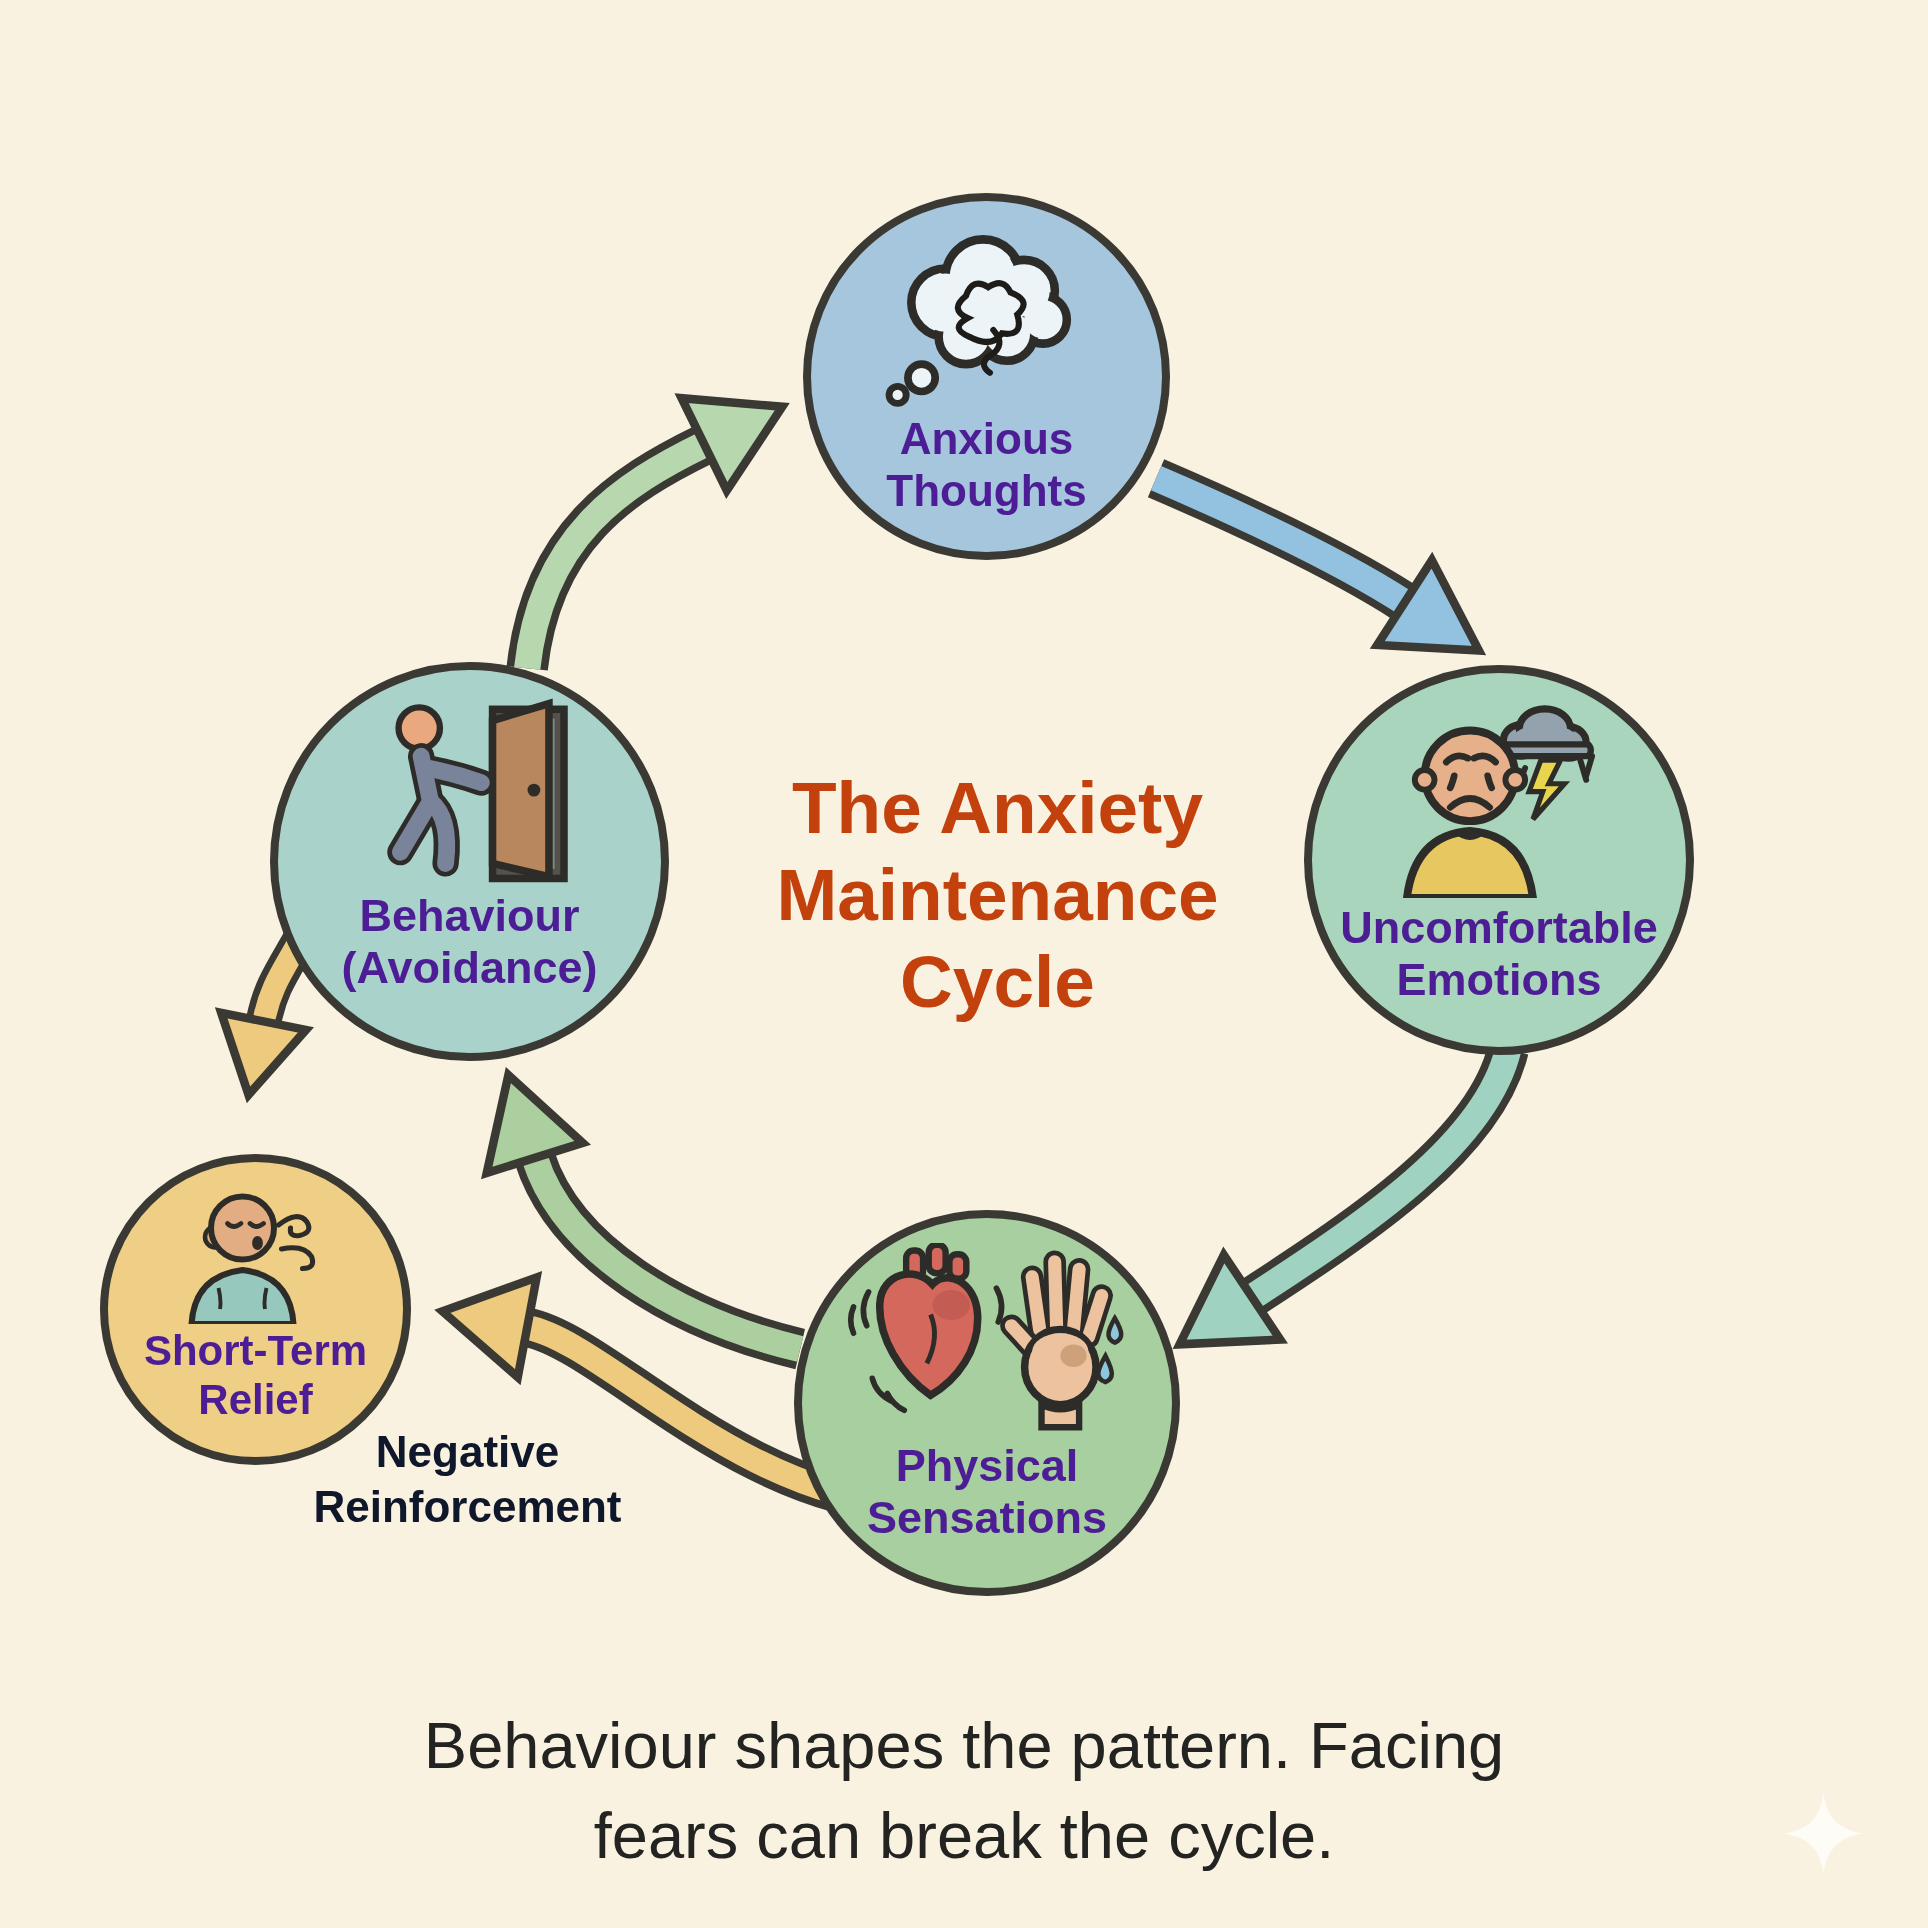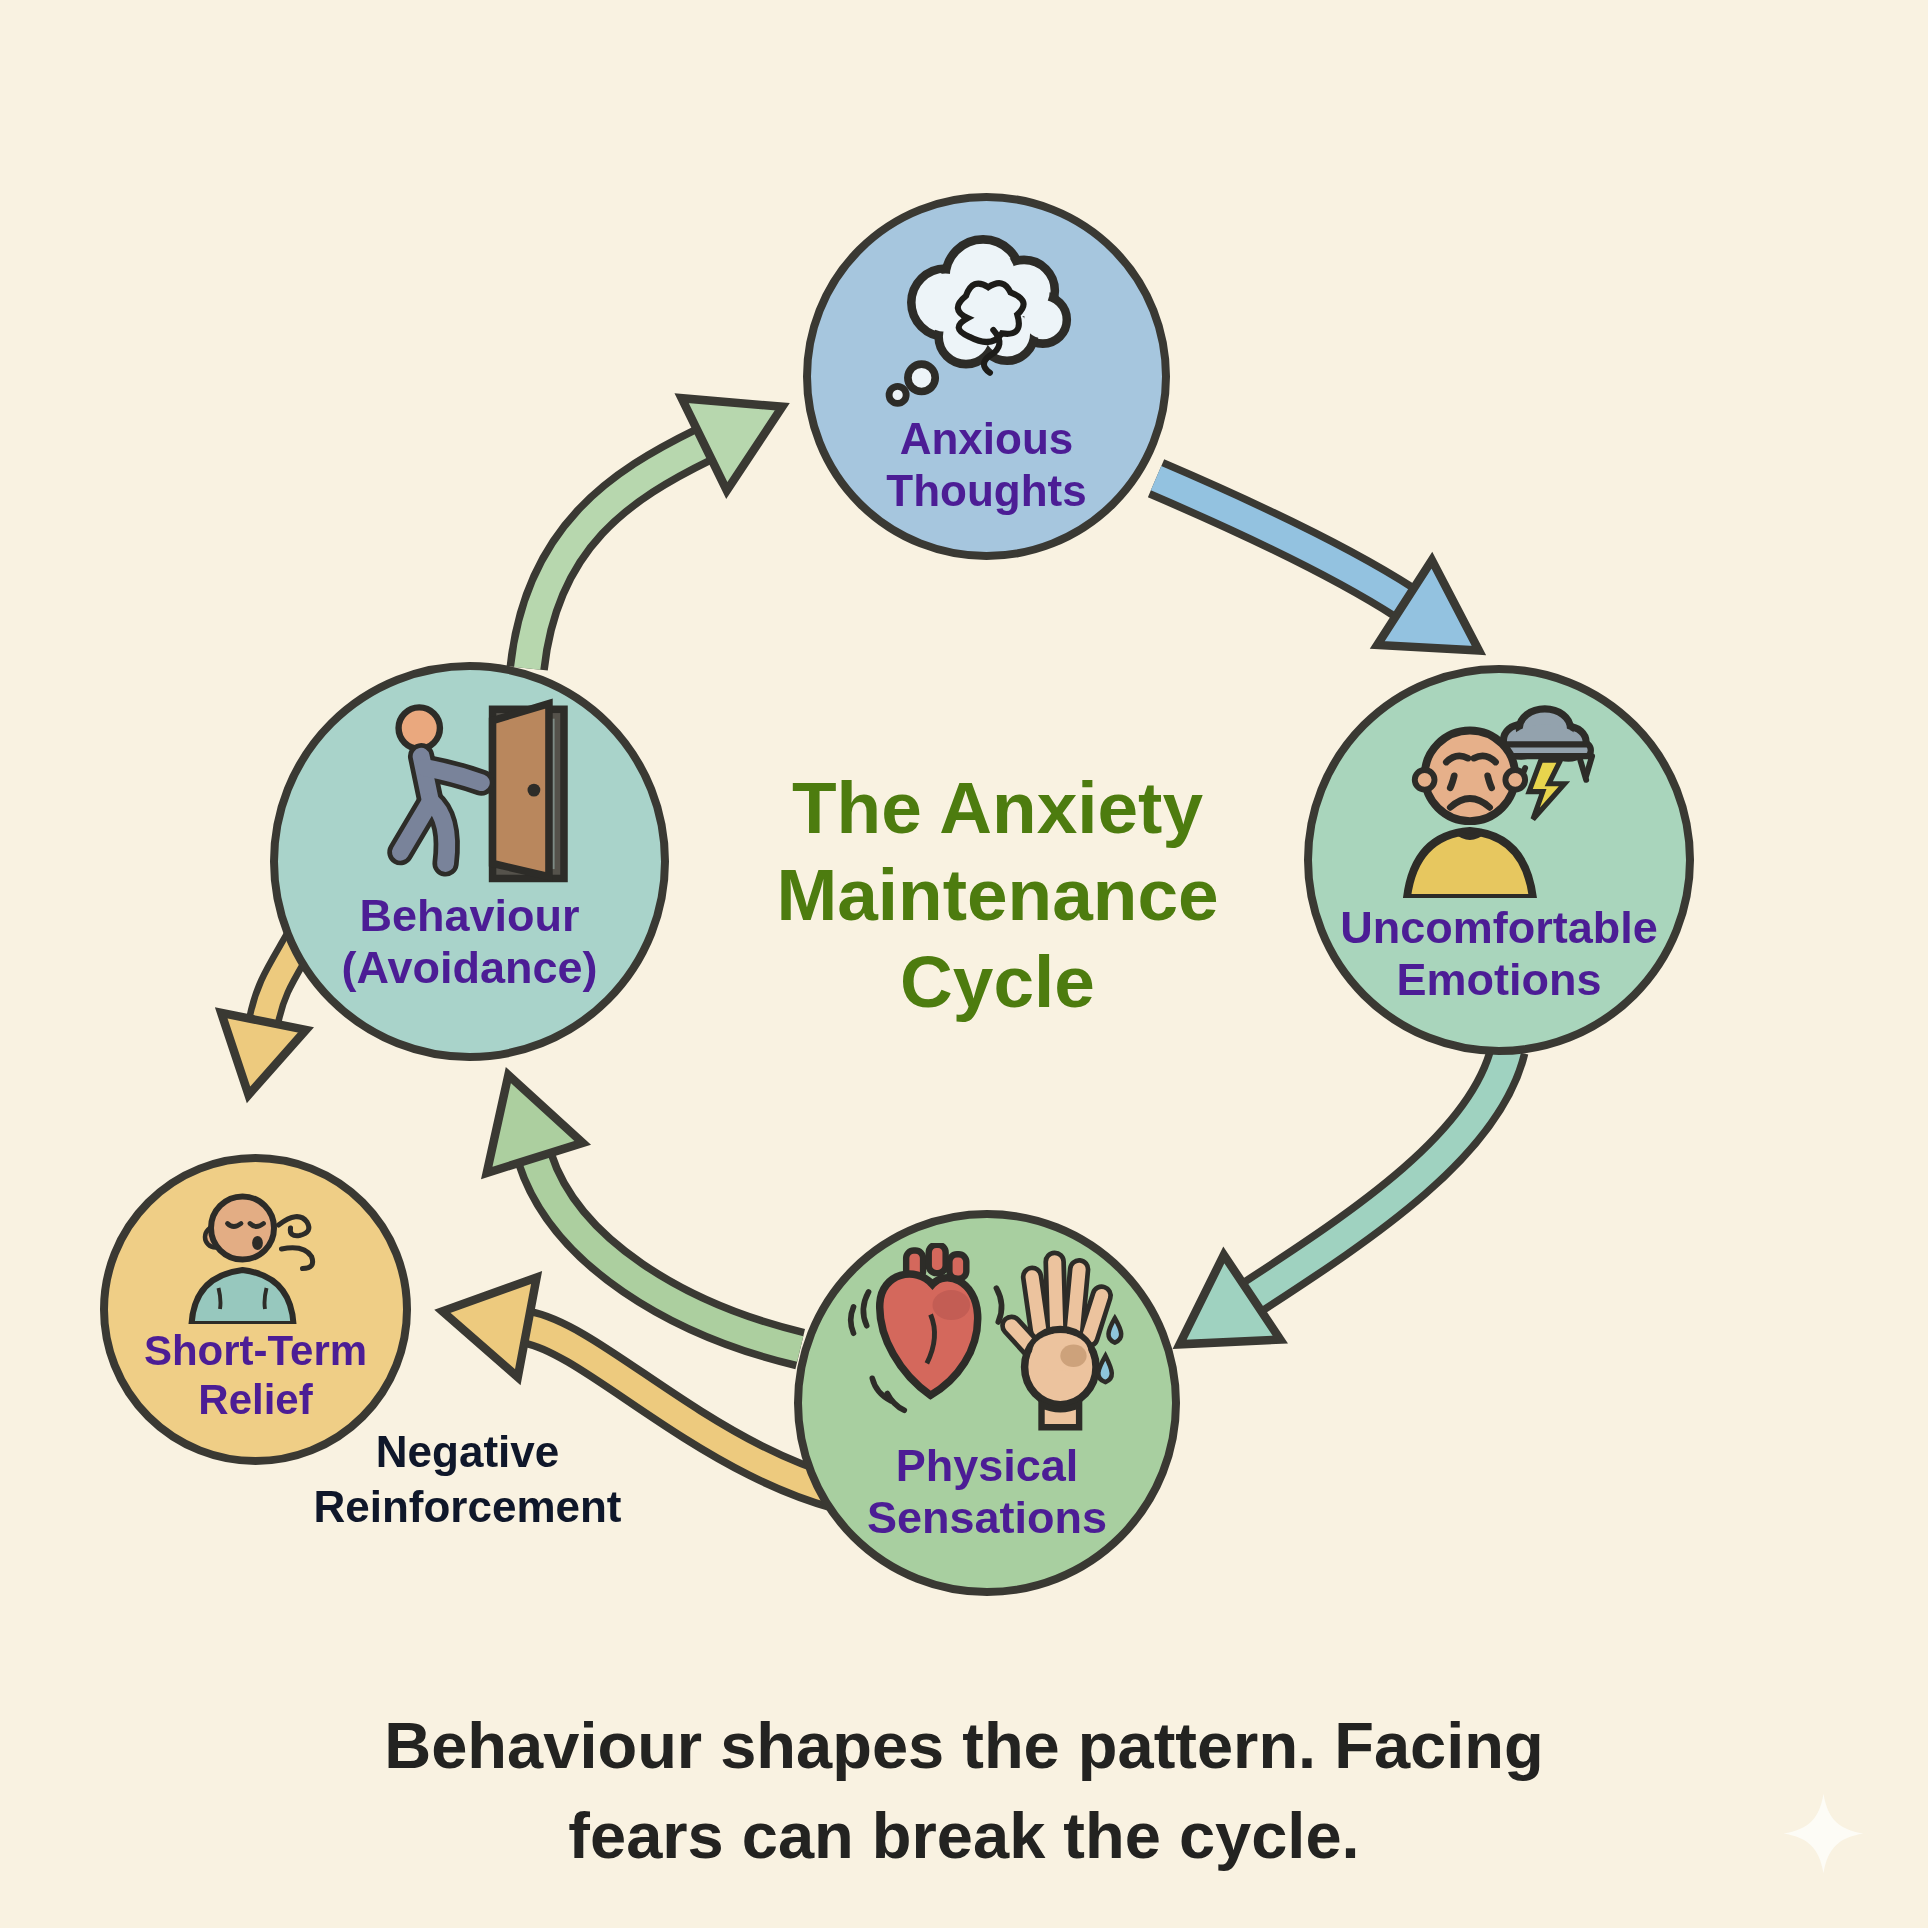--- a/index.html
+++ b/index.html
@@ -28,30 +28,30 @@
   #node-thoughts  .node-label{font-size:44px;margin-top:1.9px;}
   #node-emotions  .node-label{font-size:45px;margin-top:3.8px;}
   #node-physical  .node-label{font-size:45px;margin-top:9px;}
   #node-behaviour .node-label{font-size:45px;margin-top:3.8px;}
   #node-relief    .node-label{font-size:42px;margin-top:1.9px;}
   .node-icon{display:block;}
   
   #title{
     position:absolute;left:621px;top:765px;width:753px;z-index:3;
     text-align:center;font-size:73px;font-weight:bold;line-height:1.19;
-    white-space:pre-line;color:#4d7c0f;
+    white-space:pre-line;color:#c2410c;
   }
   #neg-reinforcement{
     position:absolute;left:185px;top:1424px;width:565px;z-index:3;
     text-align:center;font-size:44px;font-weight:bold;line-height:1.26;
     white-space:pre-line;color:#0f172a;
   }
   #caption{
     position:absolute;left:0;top:1701px;width:1928px;z-index:3;
-    text-align:center;font-size:65px;font-weight:700;line-height:1.38;
+    text-align:center;font-size:65px;font-weight:400;line-height:1.38;
     white-space:pre-line;color:#232321;
   }
   .arrow-under{fill:none;stroke:#3a3933;stroke-linecap:butt;}
   .arrow-over {fill:none;stroke-linecap:butt;}
   .arrow-head {stroke:#3a3933;stroke-width:9;stroke-linejoin:miter;}
   
   #sparkle{
     position:absolute;left:1782px;top:1792px;width:83px;height:83px;z-index:4;
   }
 </style>

